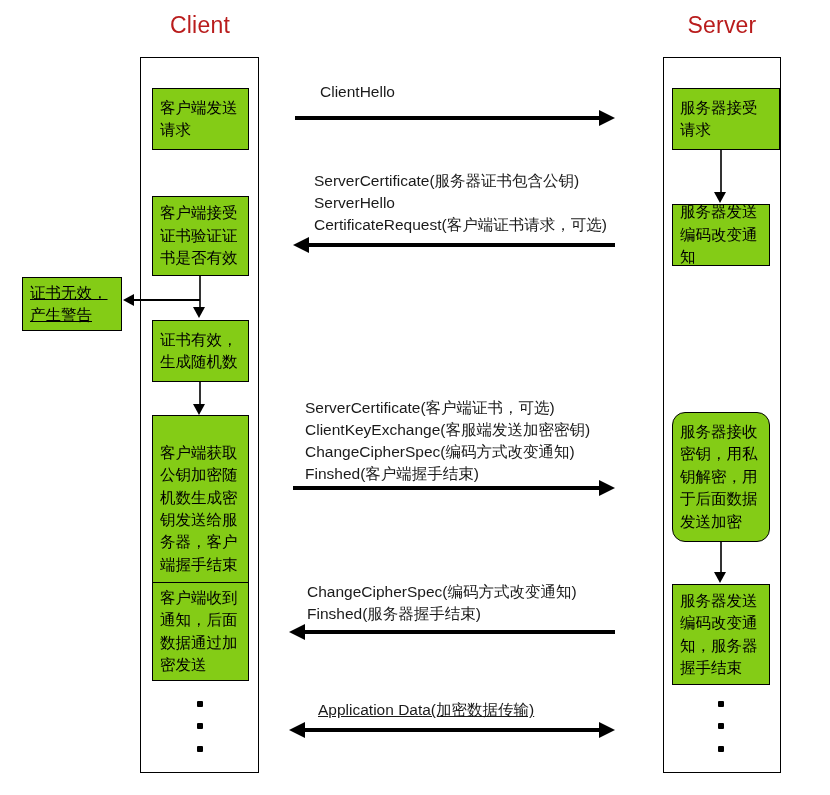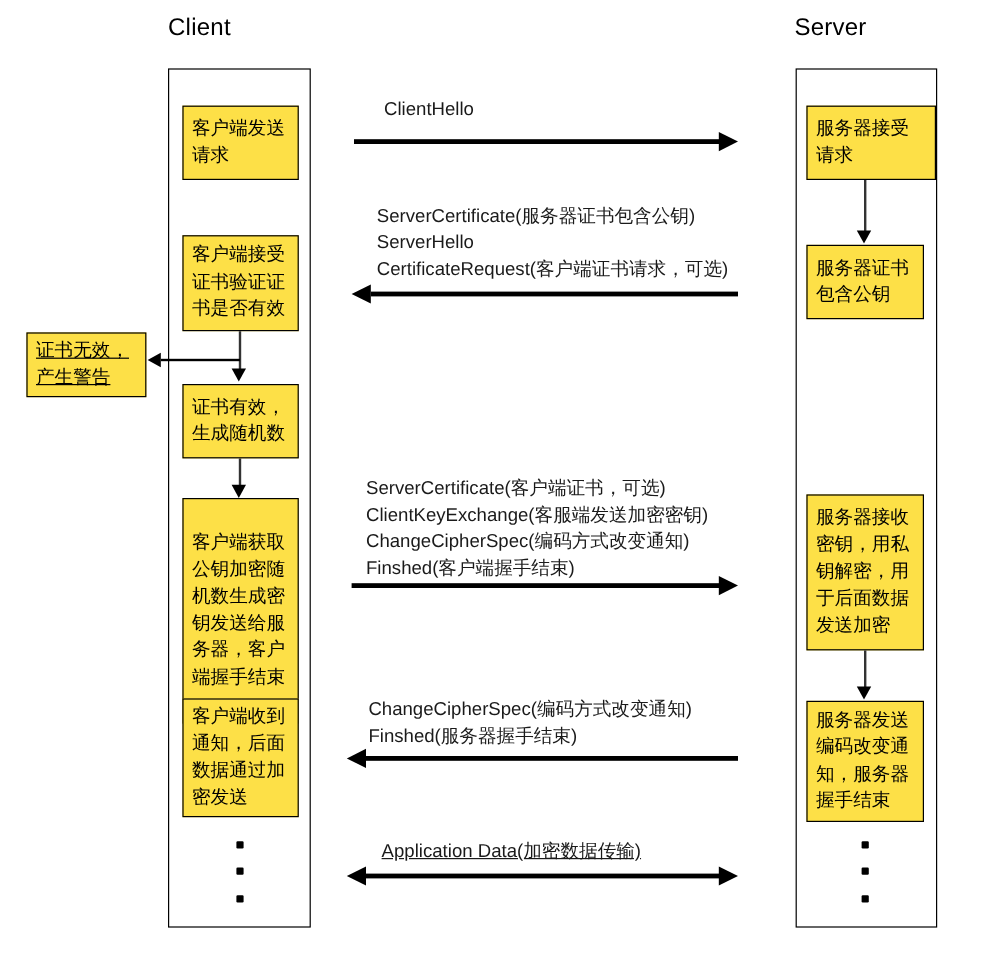--- a/index.html
+++ b/index.html
@@ -15,37 +15,38 @@
     position: relative;
     width: 830px;
     height: 795px;
     background: #ffffff;
     overflow: hidden;
   }
   .abs { position: absolute; }
 
   
   .col-title {
-    font-size: 20px;
-    color: #000000;
+    font-size: 23px;
+    color: #b91c1c;
+    text-align: center;
     letter-spacing: 0.2px;
     white-space: nowrap;
   }
 
   
   .lifeline {
     border: 1.6px solid #000000;
     background: #ffffff;
     box-sizing: border-box;
   }
 
   
   .pbox {
     border: 1.4px solid #000000;
-    background: #fde047;
+    background: #84cc16;
     box-sizing: border-box;
     display: flex;
     align-items: center;
     justify-content: flex-end;
   }
   .pbox-text {
     font-size: 15.5px;
     line-height: 1.45;
     color: #000000;
     padding: 0 7px;
@@ -139,24 +140,24 @@
 
   <div class="abs pbox" style="left:22px; top:277px; width:100px; height:54px;text-decoration:underline;">
     <div class="pbox-text">证书无效，产生警告</div>
   </div>
 
   <div class="abs pbox" style="left:672px; top:88px; width:108px; height:62px;">
     <div class="pbox-text">服务器接受请求</div>
   </div>
 
   <div class="abs pbox" style="left:672px; top:204px; width:98px; height:62px;">
-    <div class="pbox-text">服务器证书包含公钥</div>
-  </div>
-
-  <div class="abs pbox" style="left:672px; top:412px; width:98px; height:130px;">
+    <div class="pbox-text">服务器发送编码改变通知</div>
+  </div>
+
+  <div class="abs pbox" style="left:672px; top:412px; width:98px; height:130px;border-radius:13px;">
     <div class="pbox-text">服务器接收密钥，用私钥解密，用于后面数据发送加密</div>
   </div>
 
   <div class="abs pbox" style="left:672px; top:584px; width:98px; height:101px;">
     <div class="pbox-text">服务器发送编码改变通知，服务器握手结束</div>
   </div>
 
   <div class="abs v-line" style="left:199px; top:276px; height:33px;"></div>
   <div class="abs arrow-head-down" style="left:193px; top:307px;"></div>
 

